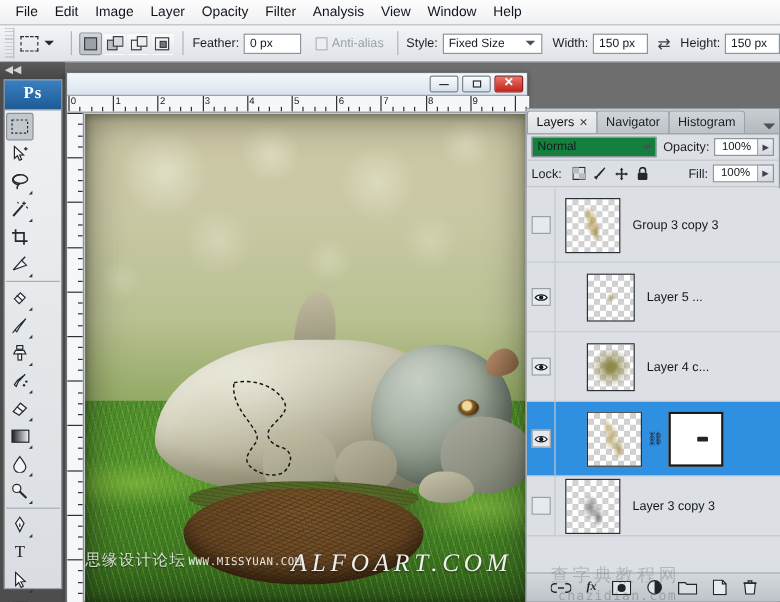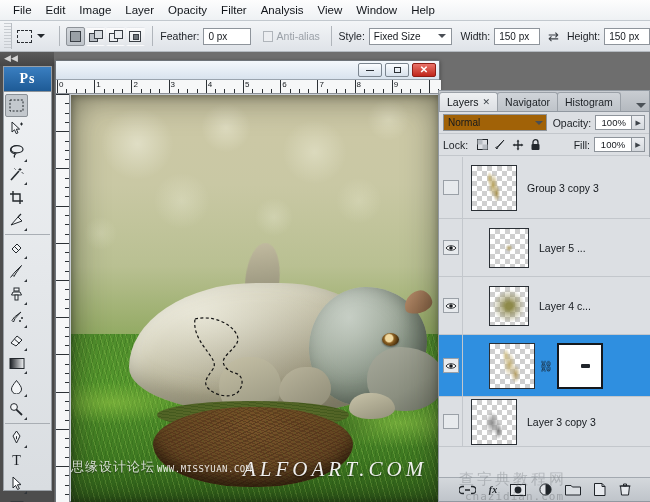--- a/index.html
+++ b/index.html
@@ -309,21 +309,21 @@
   .ptab.active { background: linear-gradient(#eef0f2, #dcdfe3); color: #0d1115; }
   .ptab .xclose { font-size: 9px; color: #3d4349; }
   .pmenu { position: absolute; right: 3px; bottom: 3px; width: 0; height: 0;
            border-left: 5px solid transparent; border-right: 5px solid transparent;
            border-top: 5px solid #4b5157; }
   .prow {
     height: 22px; display: flex; align-items: center; padding: 0 4px;
     font-size: 10.5px; color: #1b1f24; border-bottom: 1px solid #c3c7cc;
   }
   .blendsel {
-    width: 106px; height: 17px; background: #a16207; border: 1px solid #8e949b;
+    width: 106px; height: 17px; background: #15803d; border: 1px solid #8e949b;
     font-size: 10px; display: flex; align-items: center; justify-content: space-between;
     padding: 0 3px 0 4px; color: #15191e;
   }
   .opac-field {
     width: 38px; height: 15px; background: #ffffff; border: 1px solid #8e949b;
     font-size: 9.5px; display: flex; align-items: center; justify-content: center; color: #15191e;
   }
   .stepper {
     width: 13px; height: 15px; background: linear-gradient(#eceef1,#d5d9de);
     border: 1px solid #8e949b; border-left: none;

